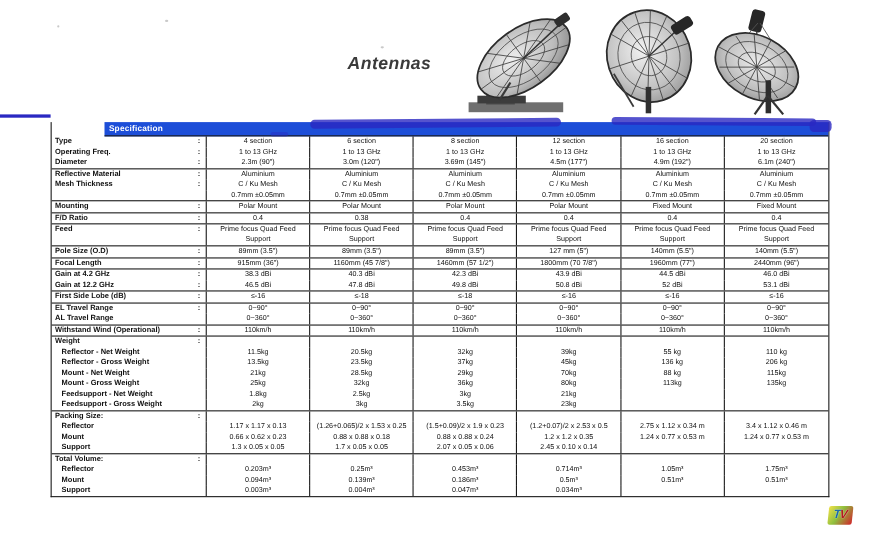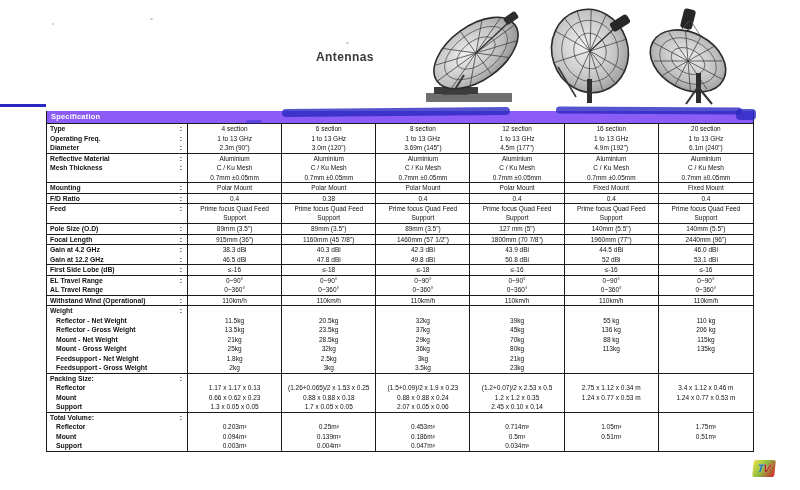--- a/index.html
+++ b/index.html
@@ -6,36 +6,36 @@
   body{
     width:800px;height:490px;position:relative;overflow:hidden;
     background:#ffffff;font-family:"Liberation Sans",sans-serif;color:#111;
   }
   
   .blue-edge-line{position:absolute;left:0;top:104px;width:46px;height:3px;background:#2a28c2;}
   .speck{position:absolute;background:#c9c9c9;border-radius:50%;}
 
   .page-title{
     position:absolute;left:316px;top:50px;
-    font-size:12px;font-weight:bold;
+    font-size:16px;font-weight:bold;font-style:italic;
     color:#3a3a3a;letter-spacing:.4px;
   }
 
   .dish{position:absolute;}
 
   
   .spec-table{
     position:absolute;left:46px;top:111px;width:708px;
     border:1px solid #1a1a1a;border-top:none;box-sizing:border-box;
     background:#fff;
   }
   .spec-bar{
-    height:12px;line-height:12px;background:#8b5cf6;color:#fff;
+    height:12px;line-height:12px;background:#1d4ed8;color:#fff;
     font-size:7.5px;font-weight:bold;padding-left:4px;
-    border-bottom:1px solid #1a1a1a;letter-spacing:.2px;
+    border-bottom:1px solid #1a1a1a;letter-spacing:.2px;margin-left:48px;
   }
   .row{
     display:grid;grid-template-columns:128px 13px repeat(6,1fr);
     height:9.5px;line-height:9.4px;
   }
   .row.top{border-top:1px solid #1a1a1a;}
   .row.tall{height:19px;}
   .c{overflow:hidden;}
   .c.label{font-weight:bold;font-size:6.8px;padding-left:3px;white-space:nowrap;}
   .row.indent .c.label{padding-left:9px;}

